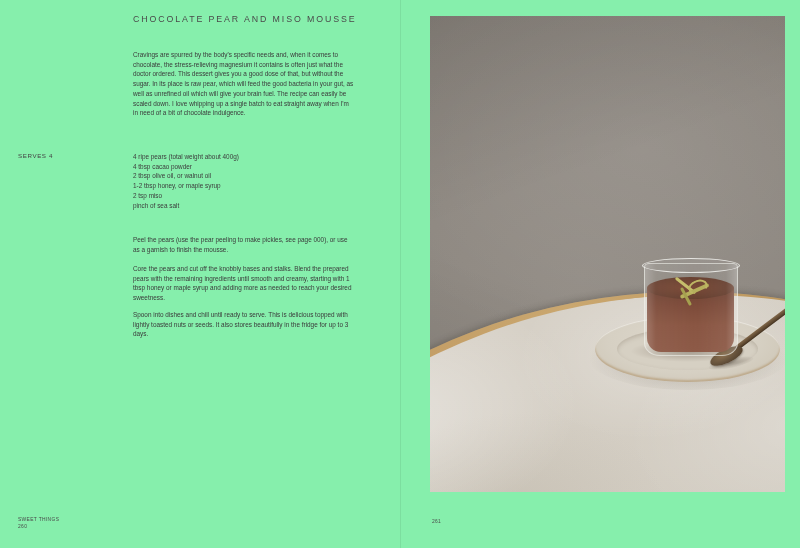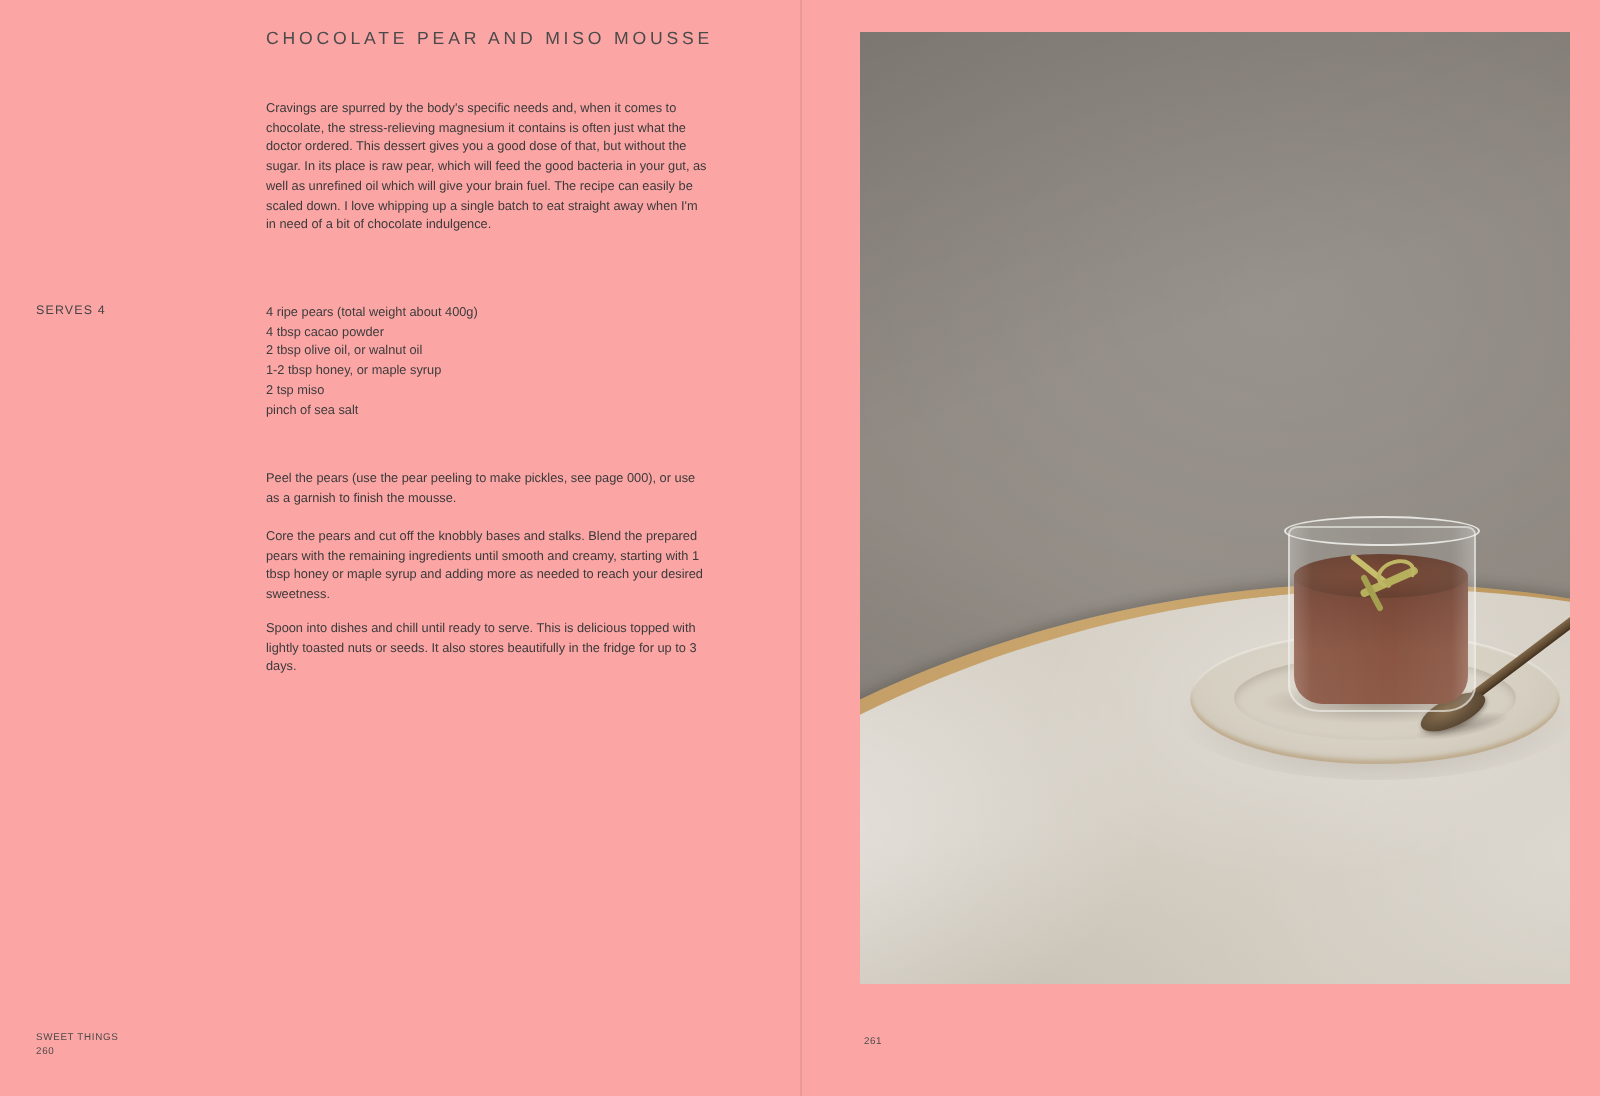--- a/index.html
+++ b/index.html
@@ -1,17 +1,17 @@
 <!DOCTYPE html>
 <html><head>
 <meta charset="utf-8">
 <style>
   html,body{margin:0;padding:0;background:#ffffff;}
   #spread{
-    position:relative;width:800px;height:548px;background:#fca5a5;overflow:hidden;
+    position:relative;width:800px;height:548px;background:#86efac;overflow:hidden;
     font-family:"Liberation Sans", sans-serif;color:#3c3c3c;
   }
   .gutter{position:absolute;left:400px;top:0;width:1px;height:548px;background:rgba(0,0,0,0.07);}
 
   
   .title{
     position:absolute;left:133px;top:14px;width:260px;
     font-size:8.8px;letter-spacing:1.9px;color:#4a4a4a;font-weight:normal;
   }
   .bodytext{font-size:6.4px;line-height:9.7px;color:#3a3a3a;}

